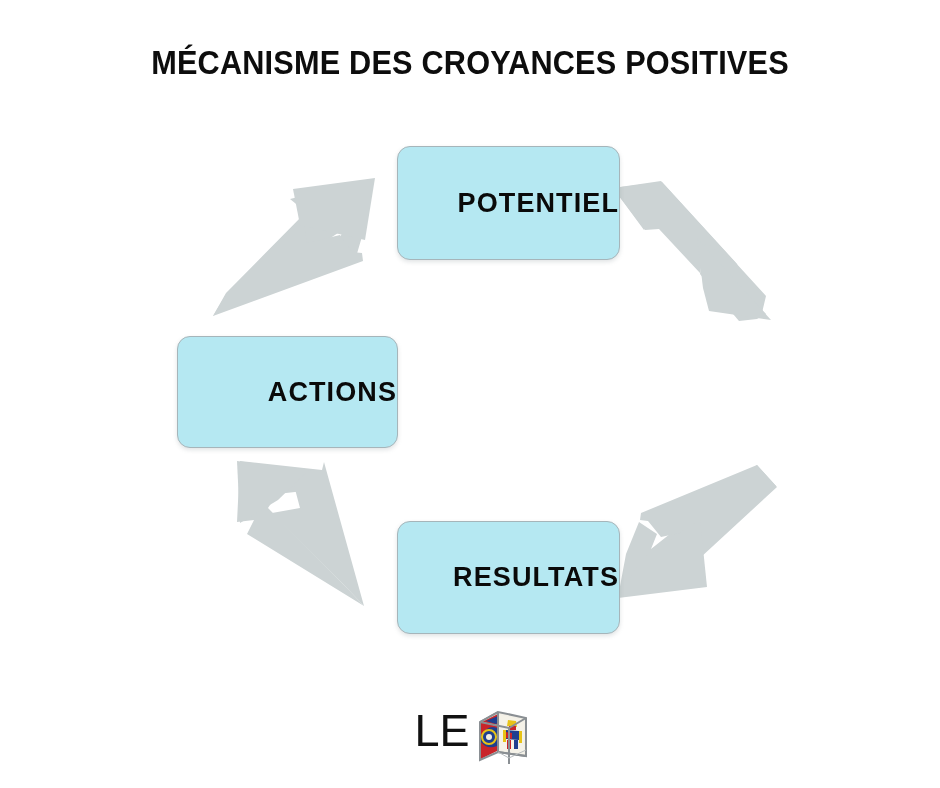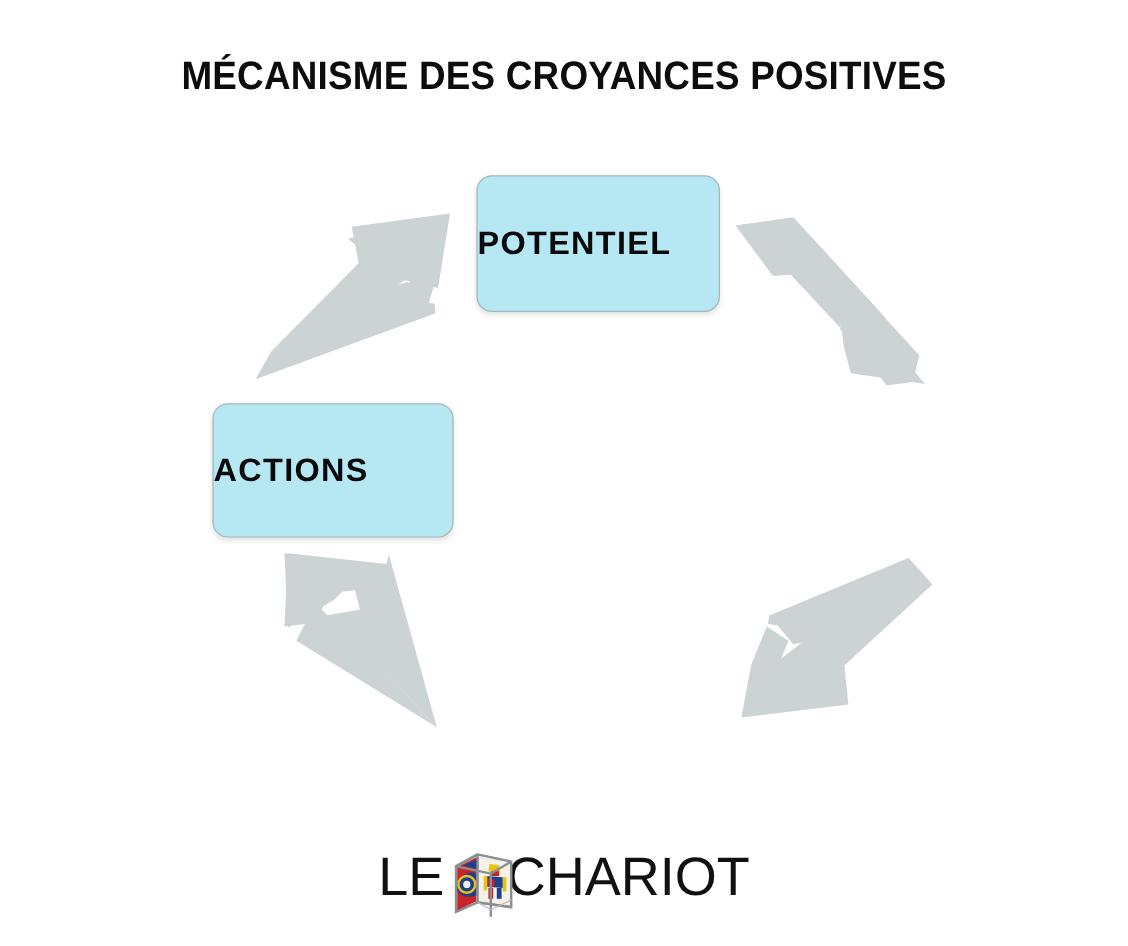--- a/index.html
+++ b/index.html
@@ -34,21 +34,22 @@
     white-space: nowrap;
   }
   .cycle-box {
     position: absolute;
     background: #b5e8f2;
     border: 1.5px solid #a6b5ba;
     border-radius: 13px;
     box-shadow: 0 2px 4px rgba(120,130,135,0.22);
     display: flex;
     align-items: center;
-    justify-content: flex-start;
+    justify-content: flex-end;
+    padding-left: 20px;
   }
   .cycle-box-label {
     font-family: "Liberation Sans", sans-serif;
     font-weight: bold;
     font-size: 27px;
     letter-spacing: 1.1px;
     color: #0a0a0a;
     white-space: nowrap;
   }
   #box-potentiel { left: 397px; top: 146px;  width: 201px; height: 112px; }
@@ -126,20 +127,23 @@
       <polygon fill="#ccd3d4" points="213,316 227,293 303,216 307,243 340,235 352,252 362,253 363,261"></polygon>
       <polygon fill="#ccd3d4" points="300,225 293,189 375,178 365,240"></polygon>
     </g>
   </svg>
 
   <div class="cycle-box" id="box-potentiel" style="background: rgb(181, 232, 242); border-color: rgb(166, 181, 186);">
     <span class="cycle-box-label" style="color: rgb(10, 10, 10);">POTENTIEL</span>
   </div>
 
 
+  <div class="cycle-box" id="box-resultats" style="background: rgb(181, 232, 242); border-color: rgb(166, 181, 186);">
+    <span class="cycle-box-label" style="color: rgb(10, 10, 10);">RESULTATS</span>
+  </div>
 
   <div class="cycle-box" id="box-croyance" style="background: rgb(181, 232, 242); border-color: rgb(166, 181, 186);">
     <span class="cycle-box-label" style="color: rgb(10, 10, 10);">ACTIONS</span>
   </div>
 
   <div id="logo">
     <span class="logo-word" id="logo-le">LE</span>
 
     <span id="logo-cube">
       <svg width="56" height="60" viewBox="0 0 56 60">
@@ -174,16 +178,15 @@
           <polyline points="22,46 50,50"></polyline>
           <polyline points="4,16 33,22 50,12"></polyline>
           <polyline points="33,22 33,58"></polyline>
         </g>
         <g fill="none" stroke="#b8bdbf" stroke-width="1">
           <polyline points="22,46 33,52 50,44"></polyline>
         </g>
       </svg>
     </span>
 
-    <span class="logo-word" id="logo-chariot">CHARIOT</span>
   </div>
 
 </div>
 
 </body></html>

